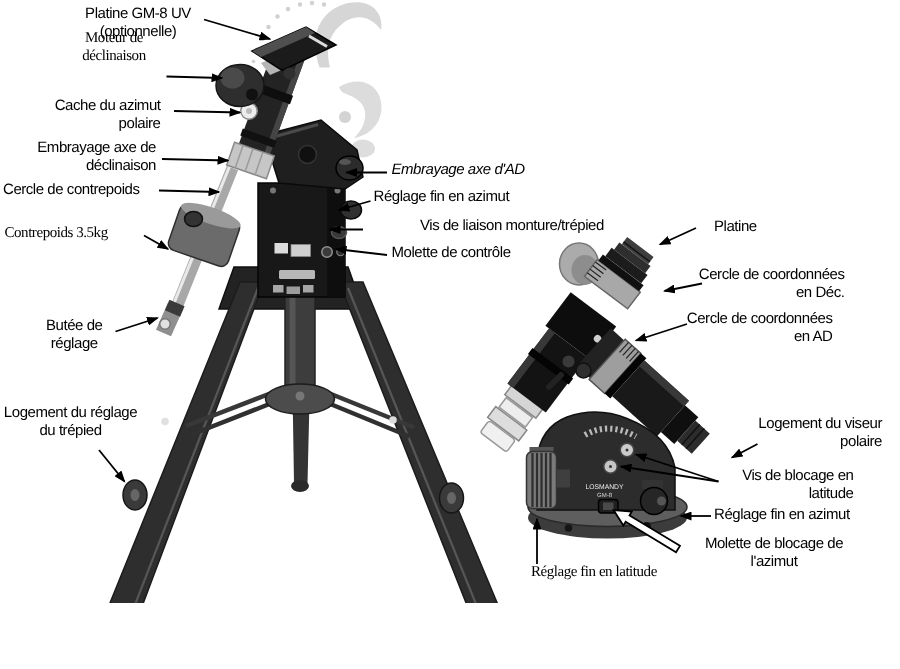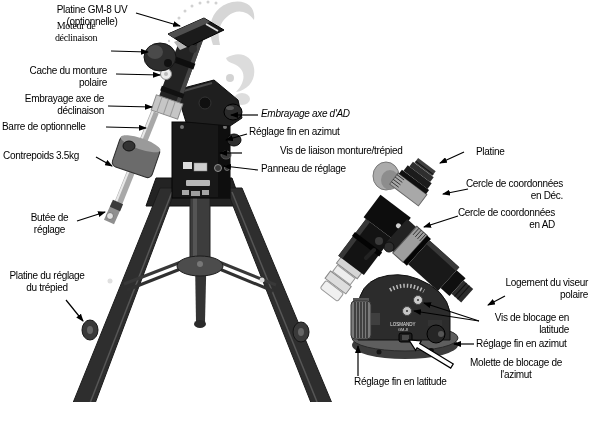--- a/index.html
+++ b/index.html
@@ -231,41 +231,41 @@
     <line class="arrow" x1="474" y1="344" x2="454" y2="344"></line>
     <line class="arrow" x1="358" y1="376" x2="358" y2="346"></line>
     <polygon points="453.3,363.9 419.7,343.6 421.2,341.0 409,340 415.6,350.4 417.1,347.8 450.7,368.1" fill="#ffffff" stroke="#000" stroke-width="1.2"></polygon>
   </g>
 </svg>
 
 <div class="lbl ctr" style="left:46px;top:4px;width:92px;">Platine GM-8 UV
 (optionnelle)</div>
 <div class="lbl ctr" style="left:44px;top:20px;width:64px;font-family:Liberation Serif, serif;">Moteur de
 déclinaison</div>
-<div class="lbl rgt" style="right:493px;top:65px;">Cache du monture
+<div class="lbl rgt" style="right:493px;top:65px;">Cache du azimut
 polaire</div>
 <div class="lbl rgt" style="right:496px;top:93px;">Embrayage axe de
 déclinaison</div>
-<div class="lbl" style="left:2px;top:121px;">Barre de optionnelle</div>
-<div class="lbl" style="left:3px;top:150px;">Contrepoids 3.5kg</div>
+<div class="lbl" style="left:2px;top:121px;">Cercle de contrepoids</div>
+<div class="lbl" style="left:3px;top:150px;font-family:Liberation Serif, serif;">Contrepoids 3.5kg</div>
 <div class="lbl ctr" style="left:22px;top:212px;width:55px;">Butée de
 réglage</div>
-<div class="lbl ctr" style="left:0px;top:270px;width:94px;">Platine du réglage
+<div class="lbl ctr" style="left:0px;top:270px;width:94px;">Logement du réglage
 du trépied</div>
 <div class="lbl" style="left:261px;top:108px;font-style:italic;">Embrayage axe d'AD</div>
 <div class="lbl" style="left:249px;top:126px;">Réglage fin en azimut</div>
 <div class="lbl" style="left:244px;top:145px;margin-left:36px;">Vis de liaison monture/trépied</div>
-<div class="lbl" style="left:261px;top:163px;">Panneau de réglage</div>
+<div class="lbl" style="left:261px;top:163px;">Molette de contrôle</div>
 <div class="lbl" style="left:476px;top:146px;">Platine</div>
 <div class="lbl rgt" style="right:37px;top:178px;">Cercle de coordonnées
 en Déc.</div>
 <div class="lbl rgt" style="right:45px;top:207px;">Cercle de coordonnées
 en AD</div>
 <div class="lbl rgt" style="right:12px;top:277px;">Logement du viseur
 polaire</div>
 <div class="lbl rgt" style="right:31px;top:312px;">Vis de blocage en
 latitude</div>
 <div class="lbl" style="left:476px;top:338px;">Réglage fin en azimut</div>
 <div class="lbl ctr" style="left:455px;top:357px;width:122px;">Molette de blocage de
 l'azimut</div>
-<div class="lbl" style="left:354px;top:376px;">Réglage fin en latitude</div>
+<div class="lbl" style="left:354px;top:376px;font-family:Liberation Serif, serif;">Réglage fin en latitude</div>
 
 </div>
 
 </body></html>

